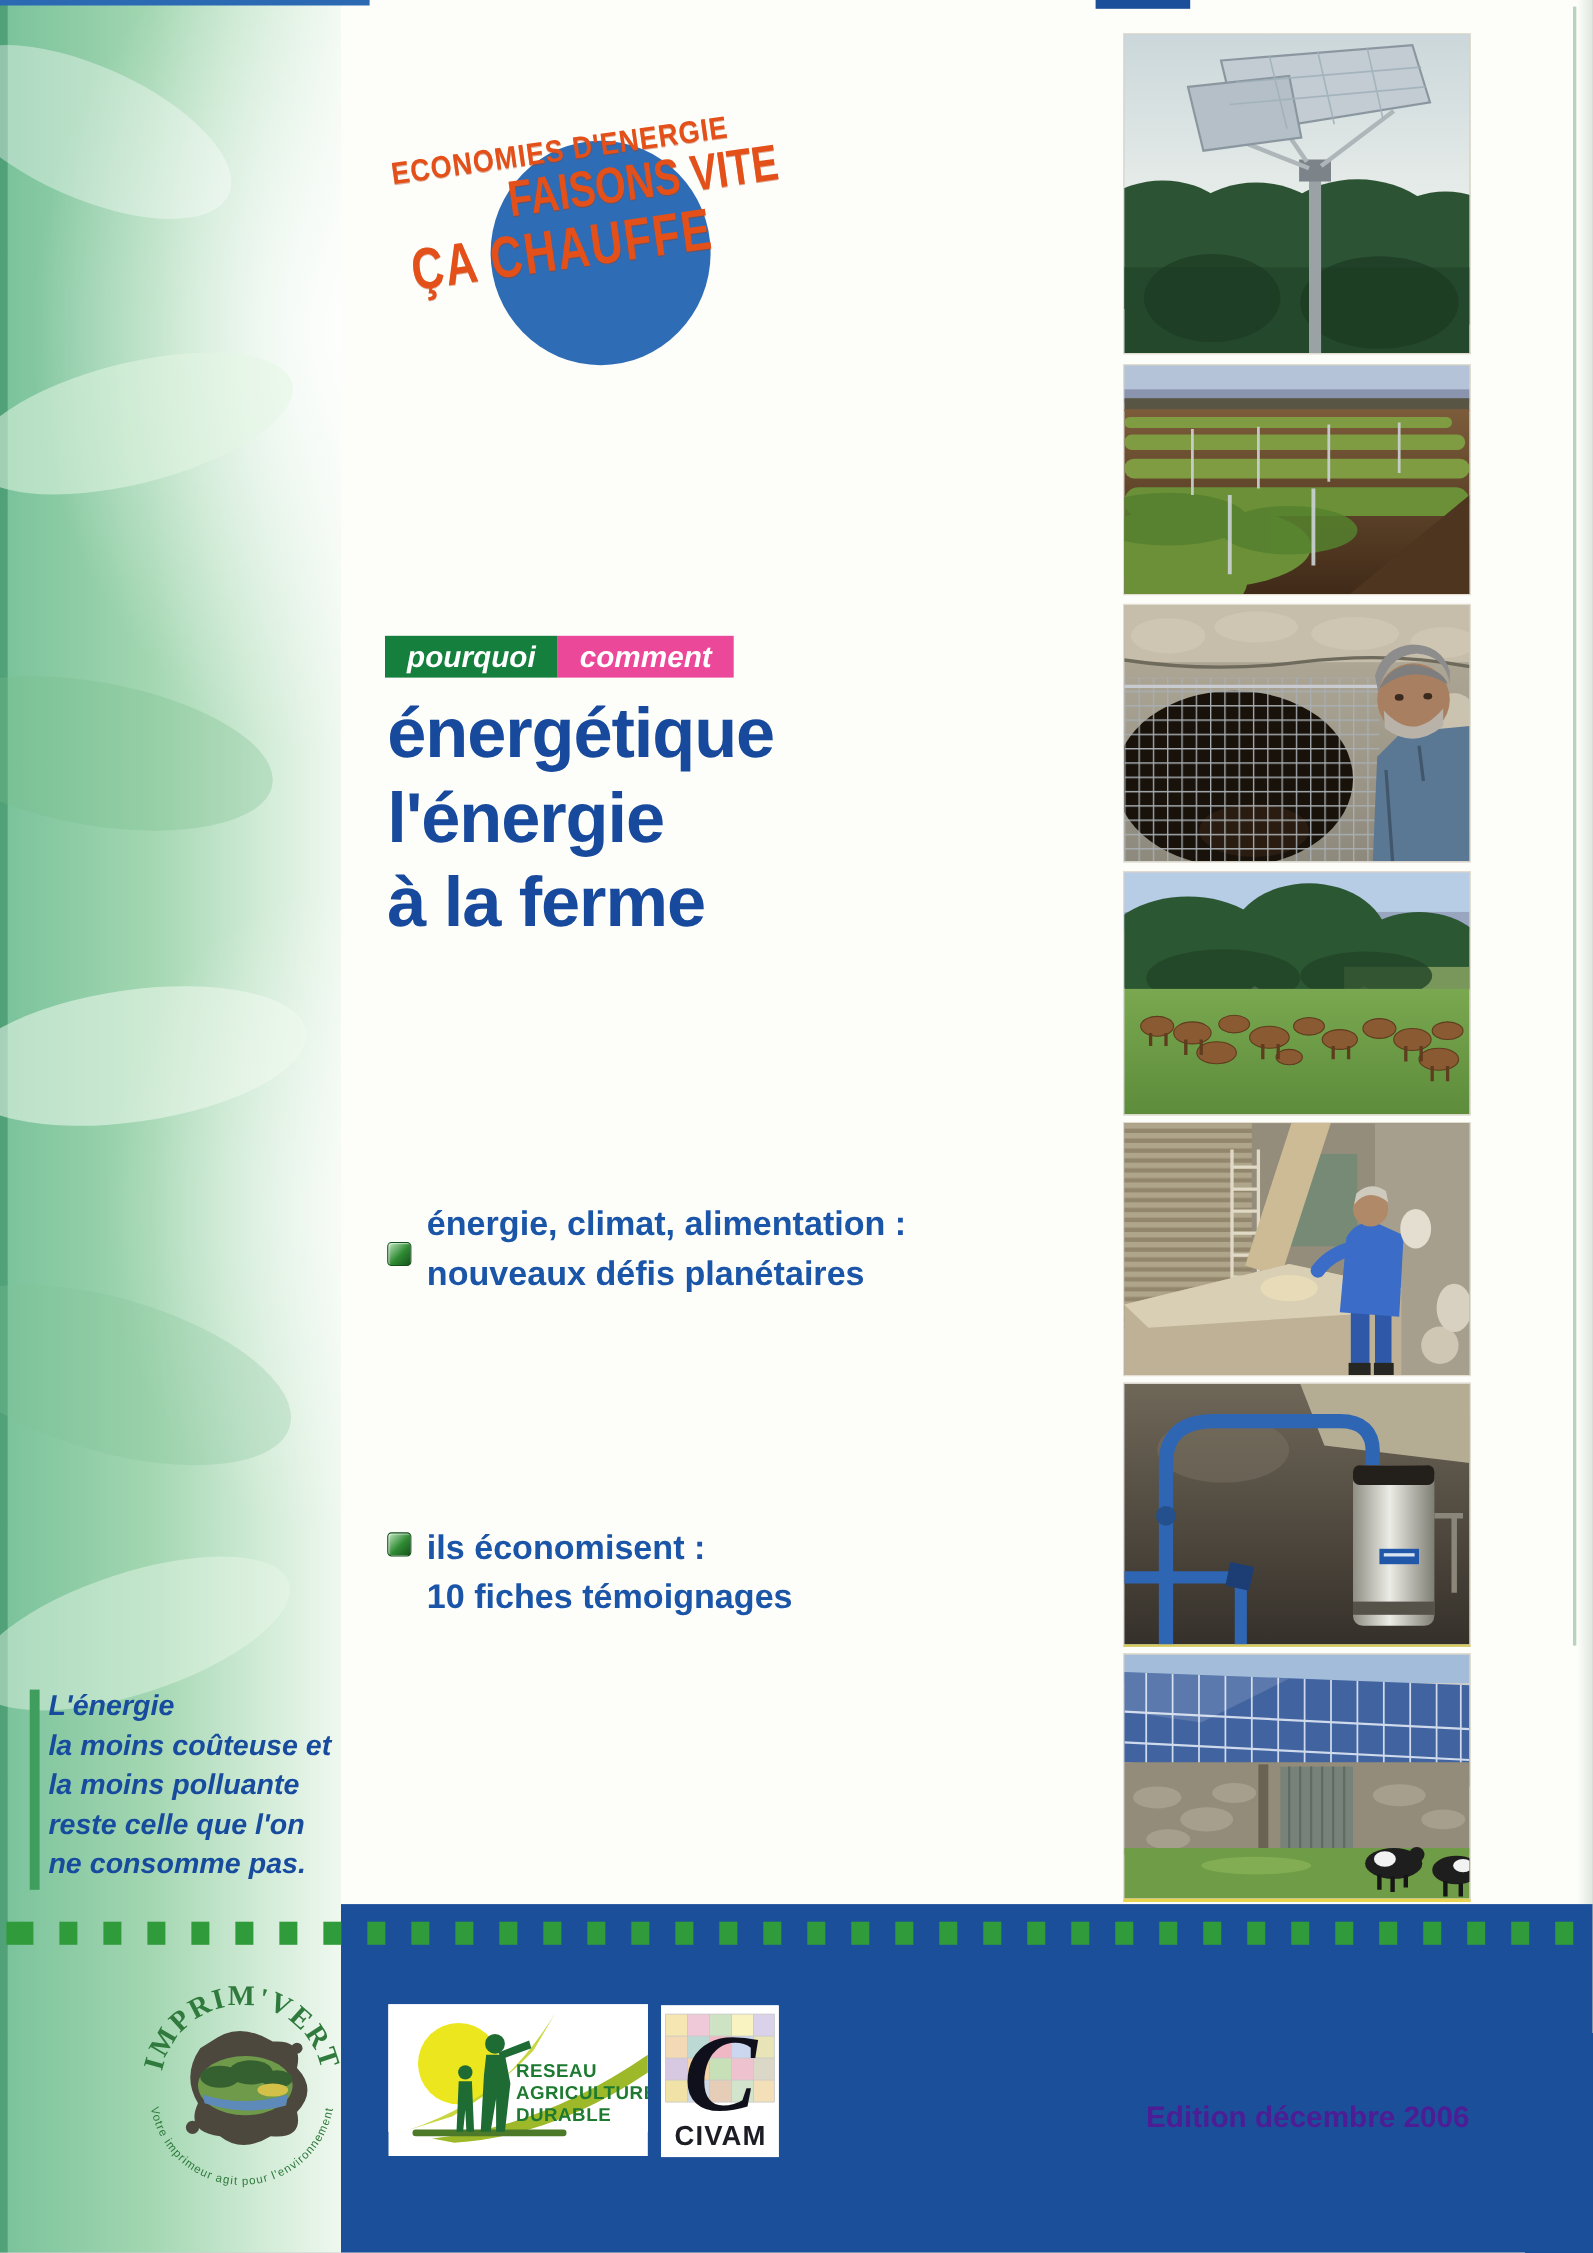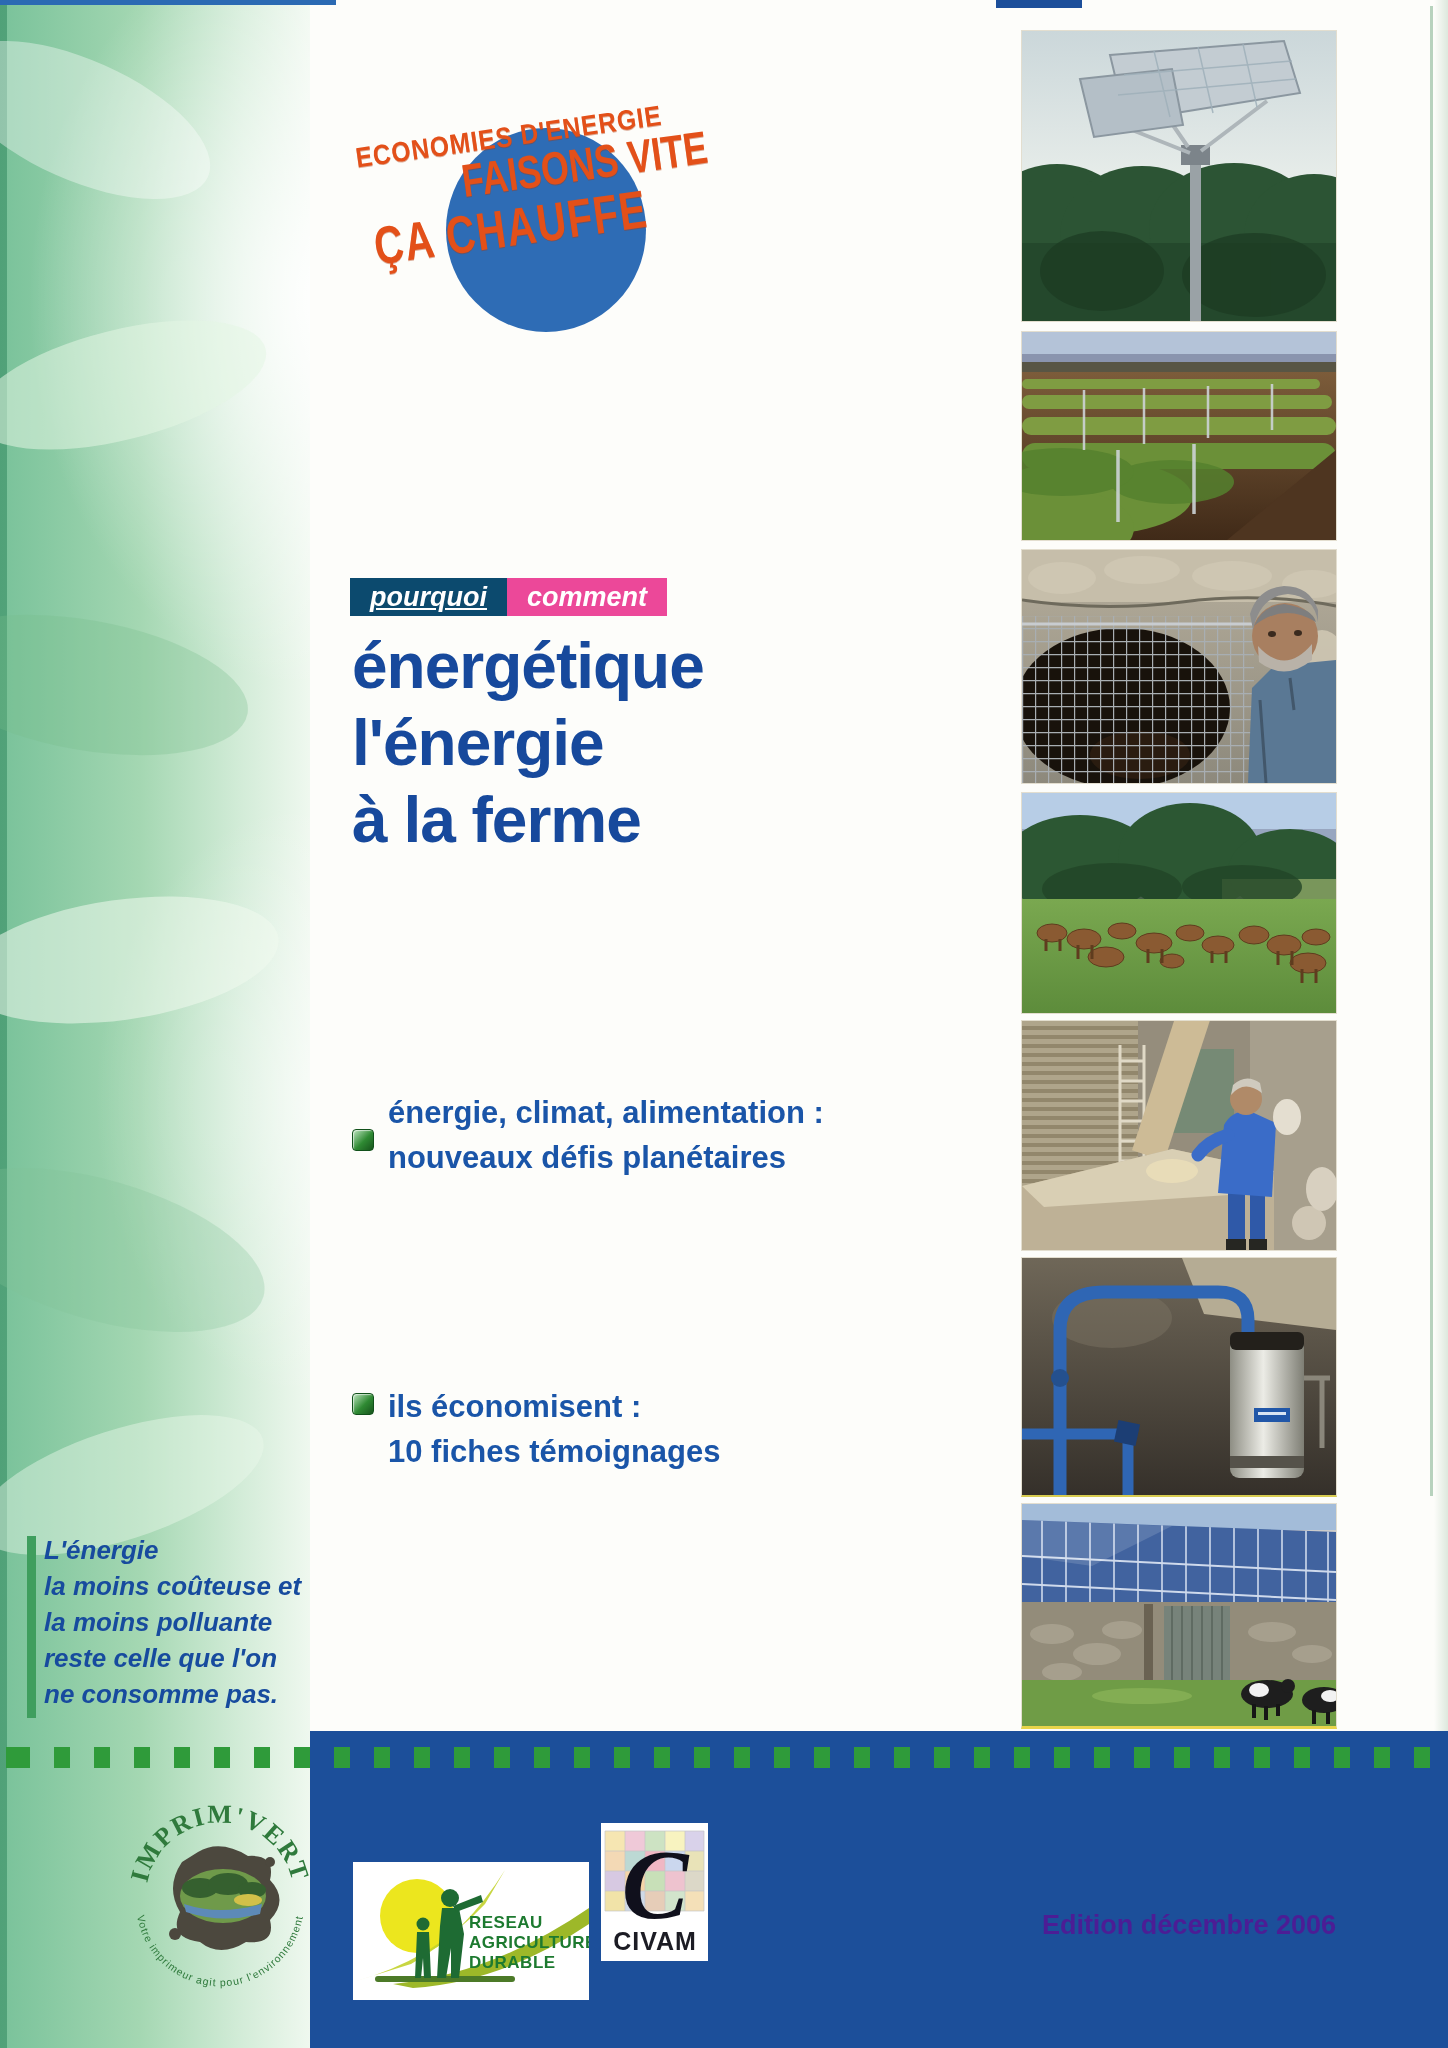--- a/index.html
+++ b/index.html
@@ -35,21 +35,21 @@
   .stamp-text{left:338px;top:146px;width:480px;transform:rotate(-8deg);transform-origin:0 0;
     color:#e35019;font-weight:800;text-shadow:0 1px 0 rgba(170,55,10,.4);line-height:1.04;}
   .stamp-l1{font-size:28px;letter-spacing:1px;margin-left:16px;transform:scaleX(.88);transform-origin:0 0;}
   .stamp-l2{font-size:46px;margin-left:118px;transform:scaleX(.78);transform-origin:0 0;}
   .stamp-l3{font-size:53px;margin-left:22px;letter-spacing:2px;transform:scaleX(.76);transform-origin:0 0;}
 
   
   .tabs{left:350px;top:578px;display:flex;}
   .tab{height:38px;line-height:38px;padding:0 20px;color:#fff;font-style:italic;font-weight:bold;
        font-size:27px;}
-  .tab-why{background:#0c4a6e;text-decoration:underline;}
+  .tab-why{background:#15803d;}
   .tab-how{background:#ec4899;}
 
   
   .title{left:352px;top:628px;color:#17499c;font-weight:bold;font-size:64px;line-height:77px;
          letter-spacing:-1px;}
 
   
   .bullet{position:absolute;left:352px;display:flex;align-items:flex-start;}
   .bullet-sq{width:20px;height:20px;margin-top:9px;border-radius:4px;border:1px solid #11511a;
     background:linear-gradient(135deg,#bfe6c0 0%,#2f8a33 55%,#17541c 100%);
@@ -72,21 +72,21 @@
   .photo svg{display:block;}
 
   
   .blue-band{left:310px;top:1731px;width:1138px;height:317px;background:#1c4f9a;}
   .dash-row{left:0;top:1747px;width:1448px;height:21px;z-index:5;
     background-image:repeating-linear-gradient(to right,#2f9b3a 0 16px,transparent 16px 40px);
     background-position:14px 0;}
   .edition{left:1000px;top:1910px;width:336px;text-align:right;color:#4c1d95;font-weight:bold;
            font-size:27px;}
   .logo-box{position:absolute;background:#fff;}
-  .rad-box{left:353px;top:1822px;width:236px;height:116px;margin-top:40px;}
+  .rad-box{left:353px;top:1822px;width:236px;height:116px;}
   .civam-box{left:601px;top:1823px;width:107px;height:138px;}
   .iv-logo{left:120px;top:1792px;width:200px;height:200px;}
 </style>
 </head>
 <body>
 
 <div id="page">
 
   <div class="abs green-col">
     <div class="leaf leaf1"></div>

